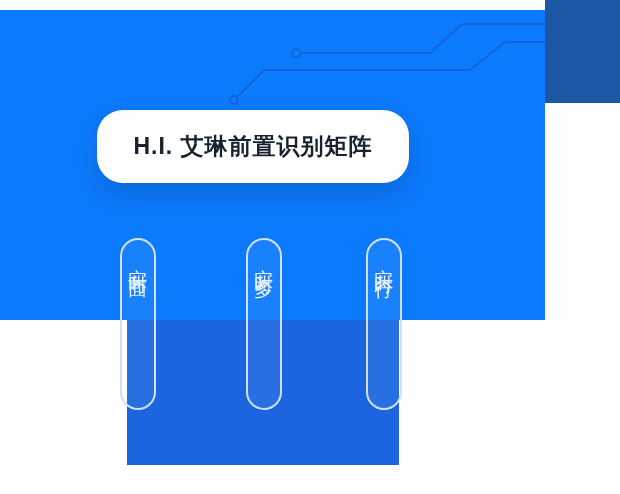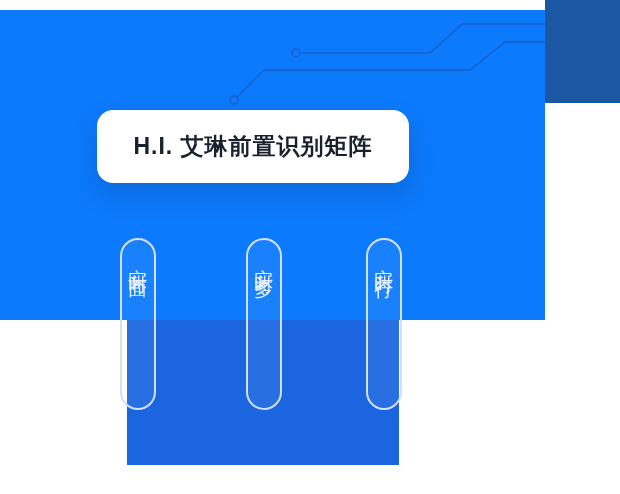--- a/index.html
+++ b/index.html
@@ -44,21 +44,21 @@
     pointer-events: none;
   }
   
   .title-card {
     position: absolute;
     left: 97px;
     top: 100px;
     width: 312px;
     height: 73px;
     background: #ffffff;
-    border-radius: 16px;
+    border-radius: 26px;
     box-shadow: 0 12px 26px rgba(8, 40, 90, 0.20);
     display: flex;
     align-items: center;
     justify-content: center;
   }
   .title-text {
     font-size: 23px;
     font-weight: 600;
     color: #18222e;
     letter-spacing: 1px;

